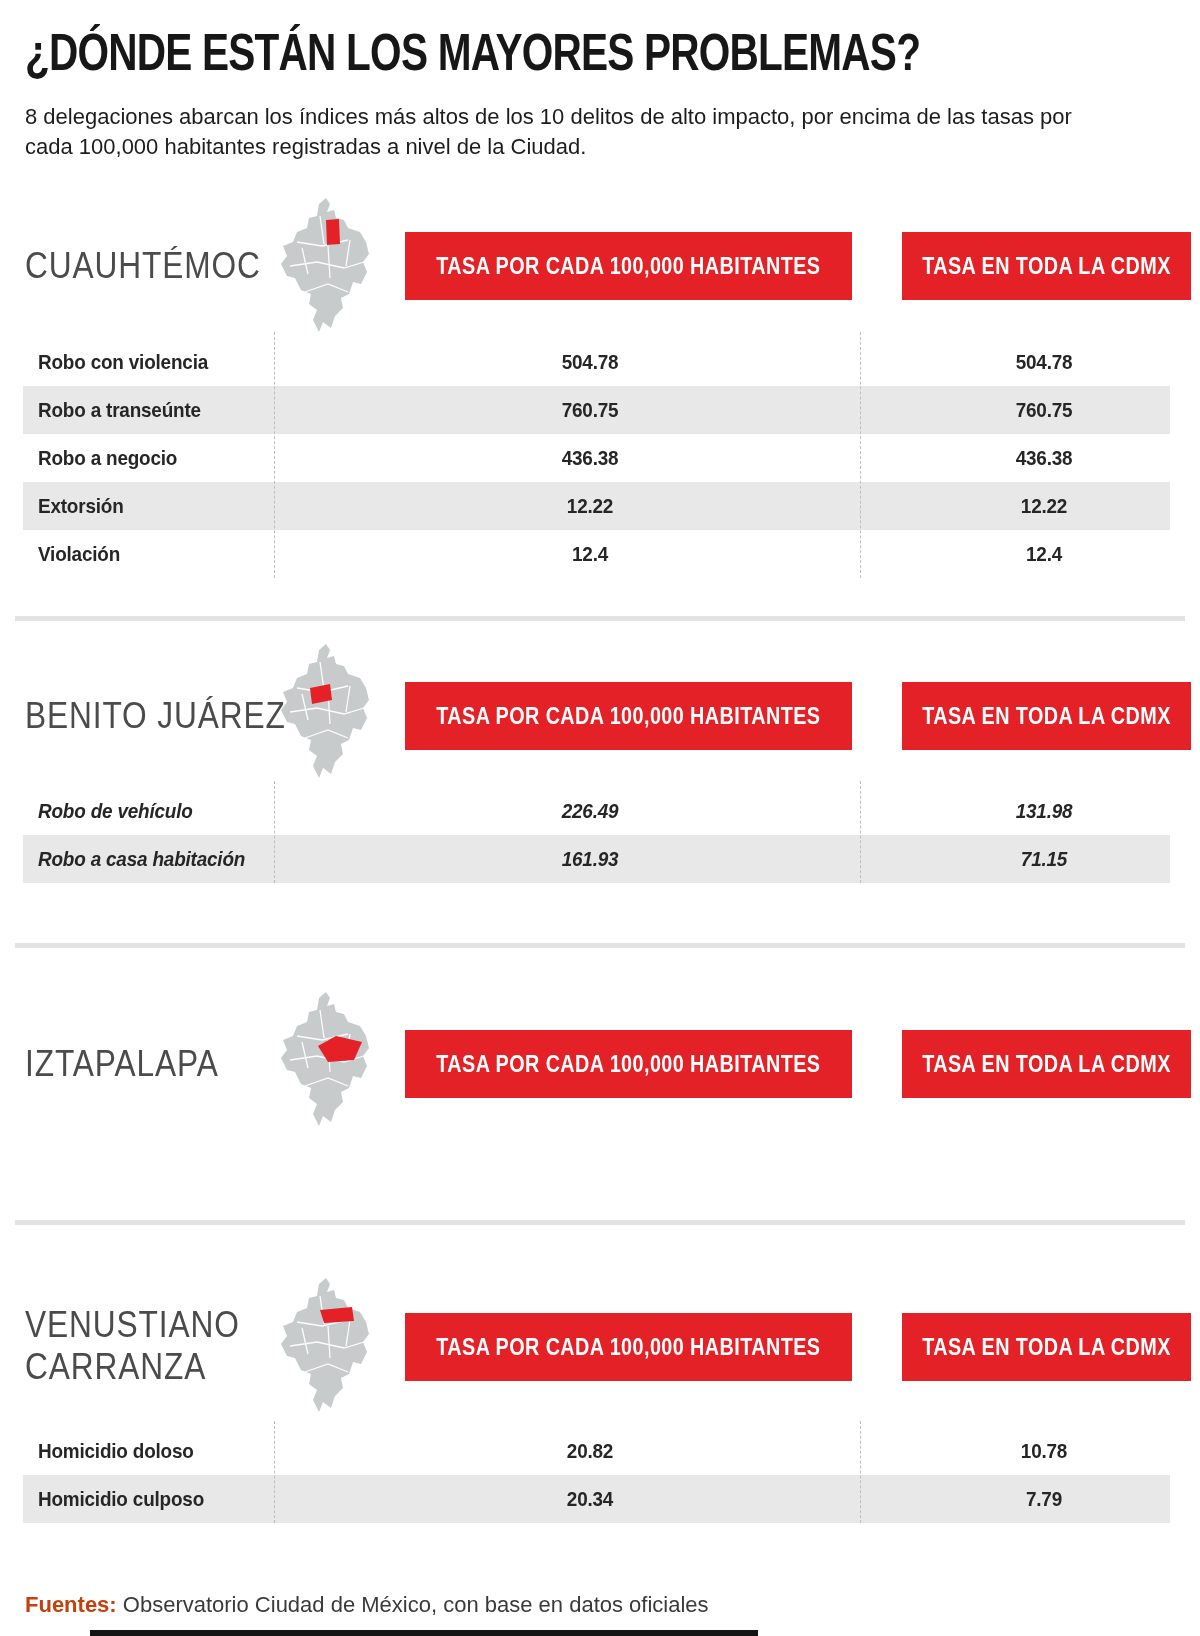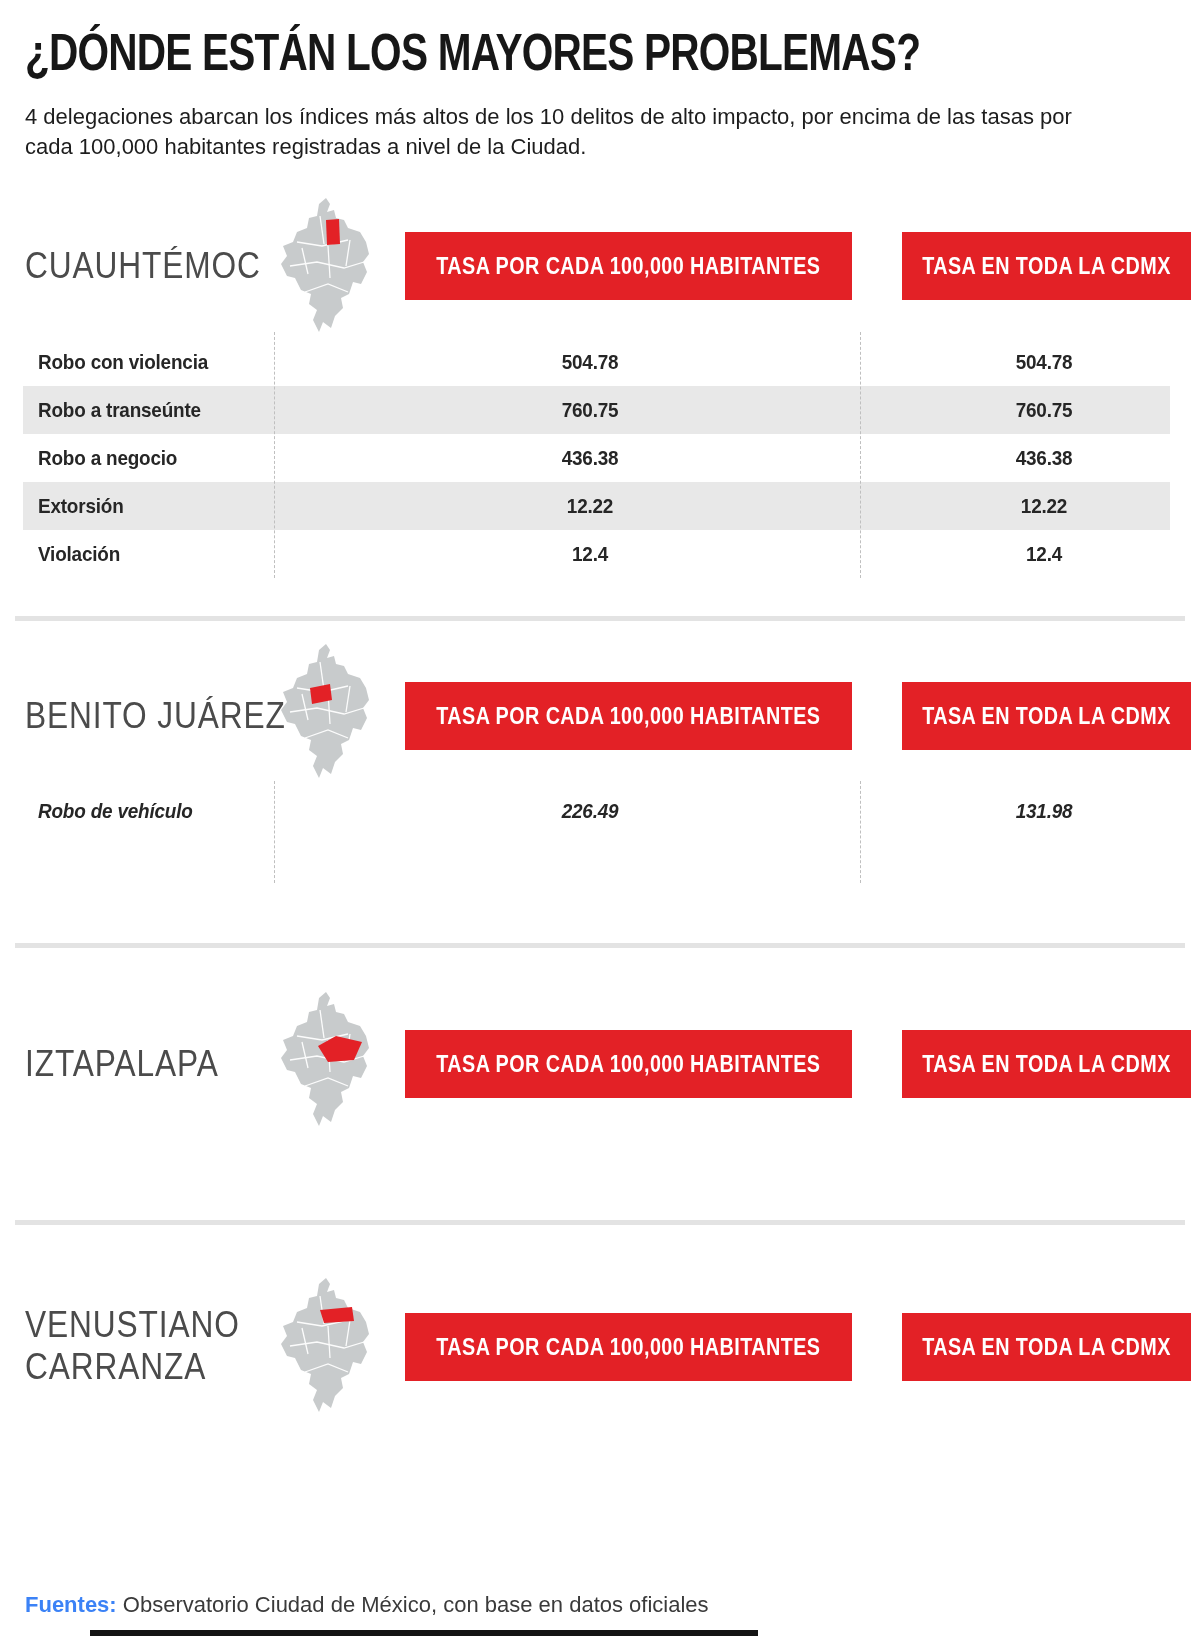--- a/index.html
+++ b/index.html
@@ -23,31 +23,31 @@
   .row{height:48px;position:relative;text-align:center;}
   .row.alt{background:#e8e8e8;}
   .rl{position:absolute;left:15px;top:50%;transform:translateY(-50%) scaleX(0.9);
       transform-origin:left center;font-size:21px;font-weight:700;color:#262626;
       letter-spacing:-0.2px;white-space:nowrap;}
   .rv{position:absolute;top:50%;transform:translate(-50%,-50%) scaleX(0.9);font-size:21px;
       font-weight:700;color:#262626;letter-spacing:-0.2px;}
   .vdash{position:absolute;top:-6px;bottom:0;width:0;border-left:1px dashed #bfbfbf;z-index:2;}
   .sep{position:absolute;left:15px;width:1170px;height:5px;background:#e3e3e3;}
   .footer{position:absolute;left:25px;top:1592px;font-size:22px;color:#3a3a3a;}
-  .footer b{color:#3b82f6;}
+  .footer b{color:#c2410c;}
   .bottom-bar{position:absolute;left:90px;top:1630px;width:668px;height:6px;background:#141414;}
   svg{display:block;}
 </style>
 </head>
 <body>
 
 <div class="page">
 
   <div class="title">¿DÓNDE ESTÁN LOS MAYORES PROBLEMAS?</div>
-  <div class="subtitle">4 delegaciones abarcan los índices más altos de los 10 delitos de alto impacto, por encima de las tasas por cada 100,000 habitantes registradas a nivel de la Ciudad.</div>
+  <div class="subtitle">8 delegaciones abarcan los índices más altos de los 10 delitos de alto impacto, por encima de las tasas por cada 100,000 habitantes registradas a nivel de la Ciudad.</div>
 
   <div class="sec-label" style="top:245px;">CUAUHTÉMOC</div>
 
   <div class="mapbox" style="top:196px;">
     <svg width="112" height="140" viewBox="0 0 112 140">
       <polygon fill="#c8cbcc" points="54,2 58,8 55,16 62,14 64,22 72,24 76,32 88,36 94,46 97,58 91,66 95,76 89,88 81,86 77,98 69,102 71,112 63,120 59,132 51,126 47,136 41,124 45,114 37,108 39,98 29,94 23,82 15,80 9,68 15,60 11,50 21,46 25,36 35,32 37,22 45,20 47,8"></polygon>
       <g stroke="#ffffff" stroke-width="1.3" fill="none" opacity="0.95">
         <path d="M25,46 L50,50 L76,44"></path>
           <path d="M18,70 L45,66 L72,72 L92,66"></path>
         <path d="M48,20 L52,48"></path>
@@ -129,20 +129,25 @@
   </div>
 
   <div class="rows" style="top:787px;height:96px;font-style:italic;">
     <div class="vdash" style="left:251px;"></div>
     <div class="vdash" style="left:837px;"></div>
     <div class="row">
       <span class="rl">Robo de vehículo</span>
       <span class="rv" style="left:567px;">226.49</span>
       <span class="rv" style="left:1021px;">131.98</span>
     </div>
+    <div class="row alt">
+      <span class="rl">Robo a casa habitación</span>
+      <span class="rv" style="left:567px;">161.93</span>
+      <span class="rv" style="left:1021px;">71.15</span>
+    </div>
   </div>
 
   <div class="sep" style="top:943px;"></div>
 
   <div class="sec-label" style="top:1043px;">IZTAPALAPA</div>
 
   <div class="mapbox" style="top:990px;">
     <svg width="112" height="140" viewBox="0 0 112 140">
       <polygon fill="#c8cbcc" points="54,2 58,8 55,16 62,14 64,22 72,24 76,32 88,36 94,46 97,58 91,66 95,76 89,88 81,86 77,98 69,102 71,112 63,120 59,132 51,126 47,136 41,124 45,114 37,108 39,98 29,94 23,82 15,80 9,68 15,60 11,50 21,46 25,36 35,32 37,22 45,20 47,8"></polygon>
       <g stroke="#ffffff" stroke-width="1.3" fill="none" opacity="0.95">
@@ -190,19 +195,33 @@
 
   <div class="bar" style="top:1313px;">
     <div class="cell c1">
         <span class="ht">TASA POR CADA 100,000 HABITANTES</span>
       </div>
     <div class="cell c2">
         <span class="ht">TASA EN TODA LA CDMX</span>
       </div>
   </div>
 
+  <div class="rows" style="top:1427px;height:96px;">
+    <div class="vdash" style="left:251px;"></div>
+    <div class="vdash" style="left:837px;"></div>
+    <div class="row">
+      <span class="rl">Homicidio doloso</span>
+      <span class="rv" style="left:567px;">20.82</span>
+      <span class="rv" style="left:1021px;">10.78</span>
+    </div>
+    <div class="row alt">
+      <span class="rl">Homicidio culposo</span>
+      <span class="rv" style="left:567px;">20.34</span>
+      <span class="rv" style="left:1021px;">7.79</span>
+    </div>
+  </div>
 
   <div class="footer">
     <b>Fuentes:</b><span> Observatorio Ciudad de México, con base en datos oficiales</span>
   </div>
   <div class="bottom-bar"></div>
 
 </div>
 
 </body></html>

